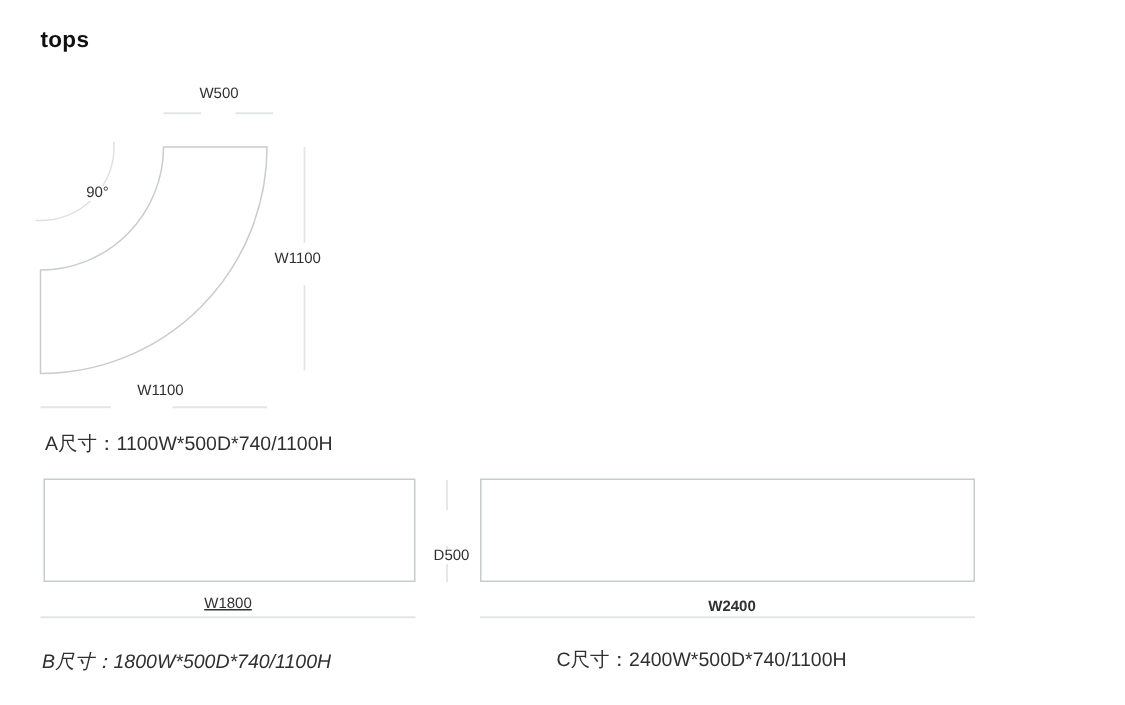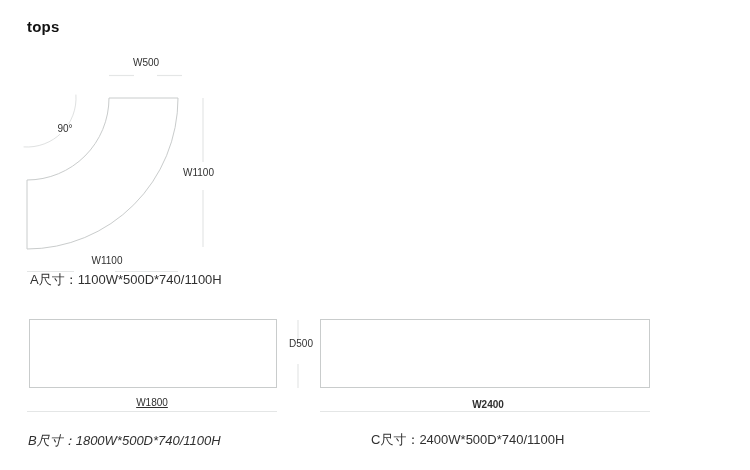--- a/index.html
+++ b/index.html
@@ -84,23 +84,23 @@
   </svg>
 
   <span class="label center" style="left:146px;top:58px;">W500</span>
 
   <span class="label center bg" style="left:65px;top:124px;">90°</span>
 
   <span class="label" style="left:183px;top:168px;">W1100</span>
 
   <span class="label center" style="left:107px;top:256px;">W1100</span>
 
-  <div class="caption" style="left:30px;top:272px;">A尺寸：1100W*500D*740/1100H</div>
+  <div class="caption" style="left:30px;top:288px;">A尺寸：1100W*500D*740/1100H</div>
 
-  <span class="label center bg" style="left:301px;top:339px;">D500</span>
+  <span class="label center bg" style="left:301px;top:366px;">D500</span>
 
   <span class="label center" style="left:152px;top:398px;text-decoration:underline;">W1800</span>
 
   <span class="label center" style="left:488px;top:400px;font-weight:bold;">W2400</span>
 
   <div class="caption" style="left:28px;top:433px;font-style:italic;">B尺寸：1800W*500D*740/1100H</div>
 
   <div class="caption" style="left:371px;top:432px;">C尺寸：2400W*500D*740/1100H</div>
 
 </div>

